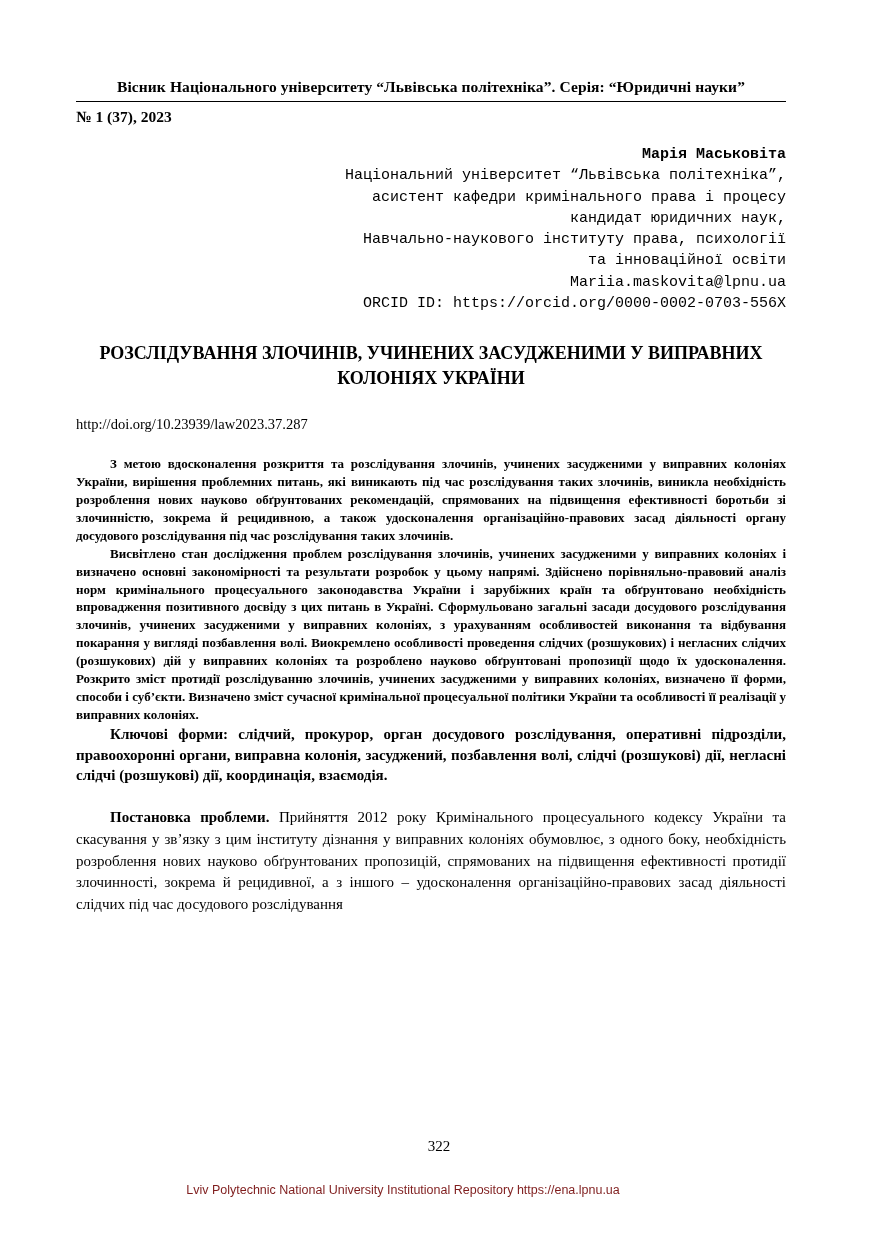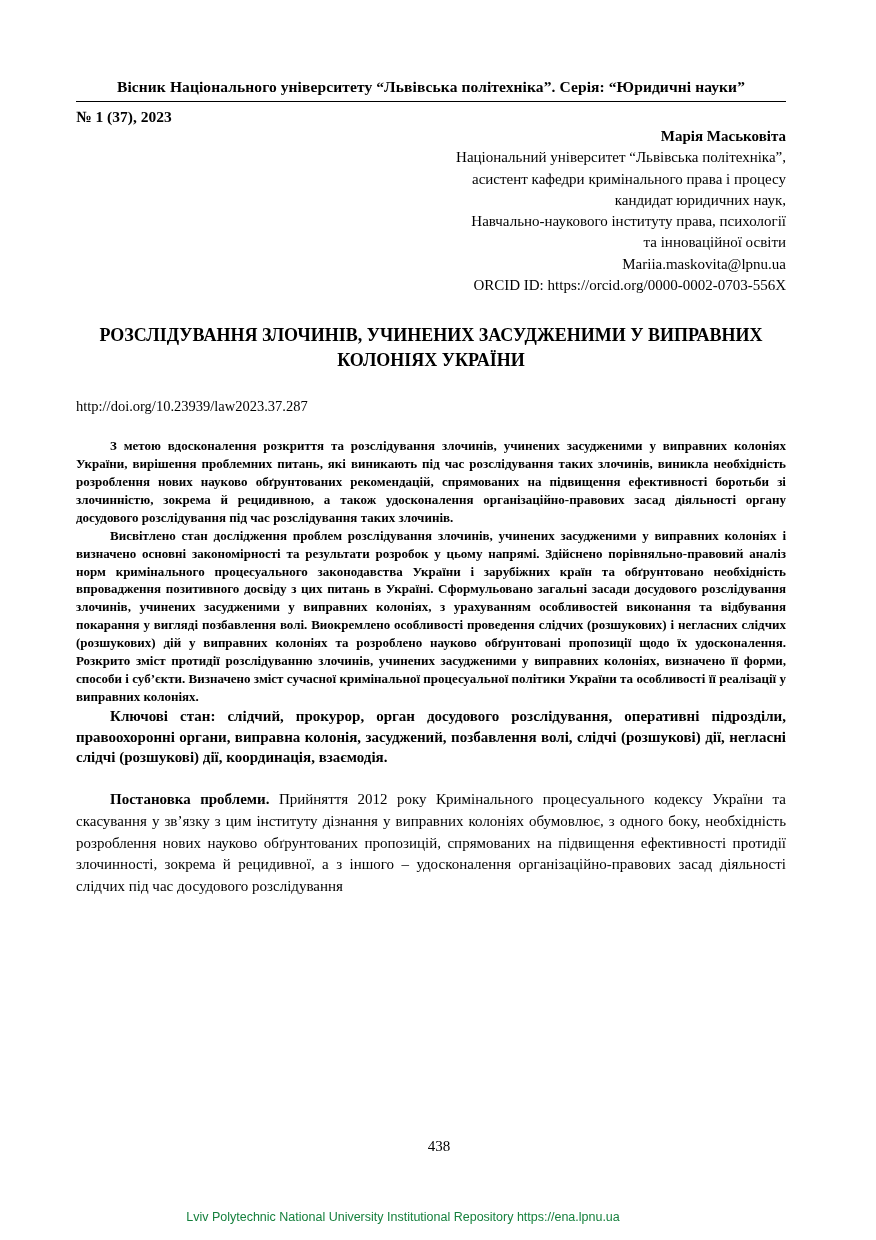--- a/index.html
+++ b/index.html
@@ -49,20 +49,22 @@
   .udc {
     text-align: right;
     font-size: 15px;
     font-weight: bold;
     margin-top: 30px;
   }
   .author-block {
     text-align: right;
     font-size: 15px;
     line-height: 1.42;
+    margin-top: 18px;
+    font-family: Liberation Mono, monospace;
   }
   .author-name {
     font-weight: bold;
     font-size: 15px;
   }
   .affil {
     font-size: 15px;
   }
   .title {
     text-align: center;
@@ -125,22 +127,21 @@
     font-size: 15px;
   }
   .footer-note {
     position: absolute;
     top: 1183px;
     left: 0;
     width: 804px;
     text-align: center;
     font-size: 12.5px;
     font-family: "Liberation Sans", "DejaVu Sans", sans-serif;
-    color: #15803d;
-    margin-top: 27px;
+    color: #7f1d1d;
   }
 </style>
 </head>
 <body>
 
 <div class="page">
   <div class="content">
 
     <div class="running-head">Вісник Національного університету “Львівська політехніка”. Серія: “Юридичні науки”</div>
     <div class="rule"></div>
@@ -162,24 +163,24 @@
 
     <div class="doi">http://doi.org/10.23939/law2023.37.287</div>
 
 
     <div class="abstract">
       <p>З метою вдосконалення розкриття та розслідування злочинів, учинених засудженими у виправних колоніях України, вирішення проблемних питань, які виникають під час розслідування таких злочинів, виникла необхідність розроблення нових науково обґрунтованих рекомендацій, спрямованих на підвищення ефективності боротьби зі злочинністю, зокрема й рецидивною, а також удосконалення організаційно-правових засад діяльності органу досудового розслідування під час розслідування таких злочинів.</p>
       <p>Висвітлено стан дослідження проблем розслідування злочинів, учинених засудженими у виправних колоніях і визначено основні закономірності та результати розробок у цьому напрямі. Здійснено порівняльно-правовий аналіз норм кримінального процесуального законодавства України і зарубіжних країн та обґрунтовано необхідність впровадження позитивного досвіду з цих питань в Україні. Сформульовано загальні засади досудового розслідування злочинів, учинених засудженими у виправних колоніях, з урахуванням особливостей виконання та відбування покарання у вигляді позбавлення волі. Виокремлено особливості проведення слідчих (розшукових) і негласних слідчих (розшукових) дій у виправних колоніях та розроблено науково обґрунтовані пропозиції щодо їх удосконалення. Розкрито зміст протидії розслідуванню злочинів, учинених засудженими у виправних колоніях, визначено її форми, способи і суб’єкти. Визначено зміст сучасної кримінальної процесуальної політики України та особливості її реалізації у виправних колоніях.</p>
     </div>
 
     <div class="keywords">
-      <p><span>Ключові стан:</span><span> слідчий, прокурор, орган досудового розслідування, оперативні підрозділи, правоохоронні органи, виправна колонія, засуджений, позбавлення волі, слідчі (розшукові) дії, негласні слідчі (розшукові) дії, координація, взаємодія.</span></p>
+      <p><span>Ключові форми:</span><span> слідчий, прокурор, орган досудового розслідування, оперативні підрозділи, правоохоронні органи, виправна колонія, засуджений, позбавлення волі, слідчі (розшукові) дії, негласні слідчі (розшукові) дії, координація, взаємодія.</span></p>
     </div>
 
     <div class="body-text">
       <p><span class="lead">Постановка проблеми.</span><span> Прийняття 2012 року Кримінального процесуального кодексу України та скасування у зв’язку з цим інституту дізнання у виправних колоніях обумовлює, з одного боку, необхідність розроблення нових науково обґрунтованих пропозицій, спрямованих на підвищення ефективності протидії злочинності, зокрема й рецидивної, а з іншого – удосконалення організаційно-правових засад діяльності слідчих під час досудового розслідування</span></p>
     </div>
 
   </div>
 
-  <div class="page-number">438</div>
+  <div class="page-number">322</div>
   <div class="footer-note">Lviv Polytechnic National University Institutional Repository https://ena.lpnu.ua</div>
 </div>
 
 </body></html>

